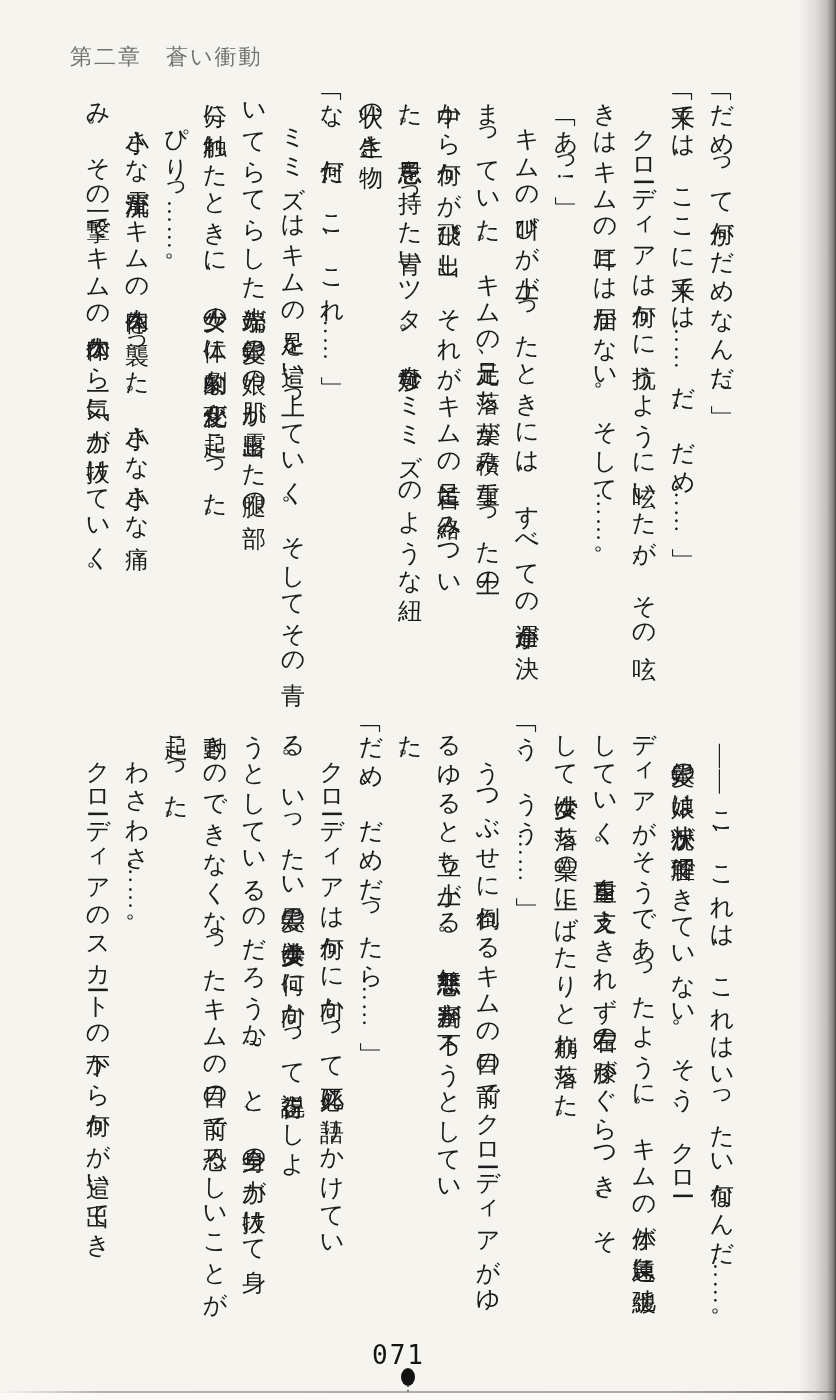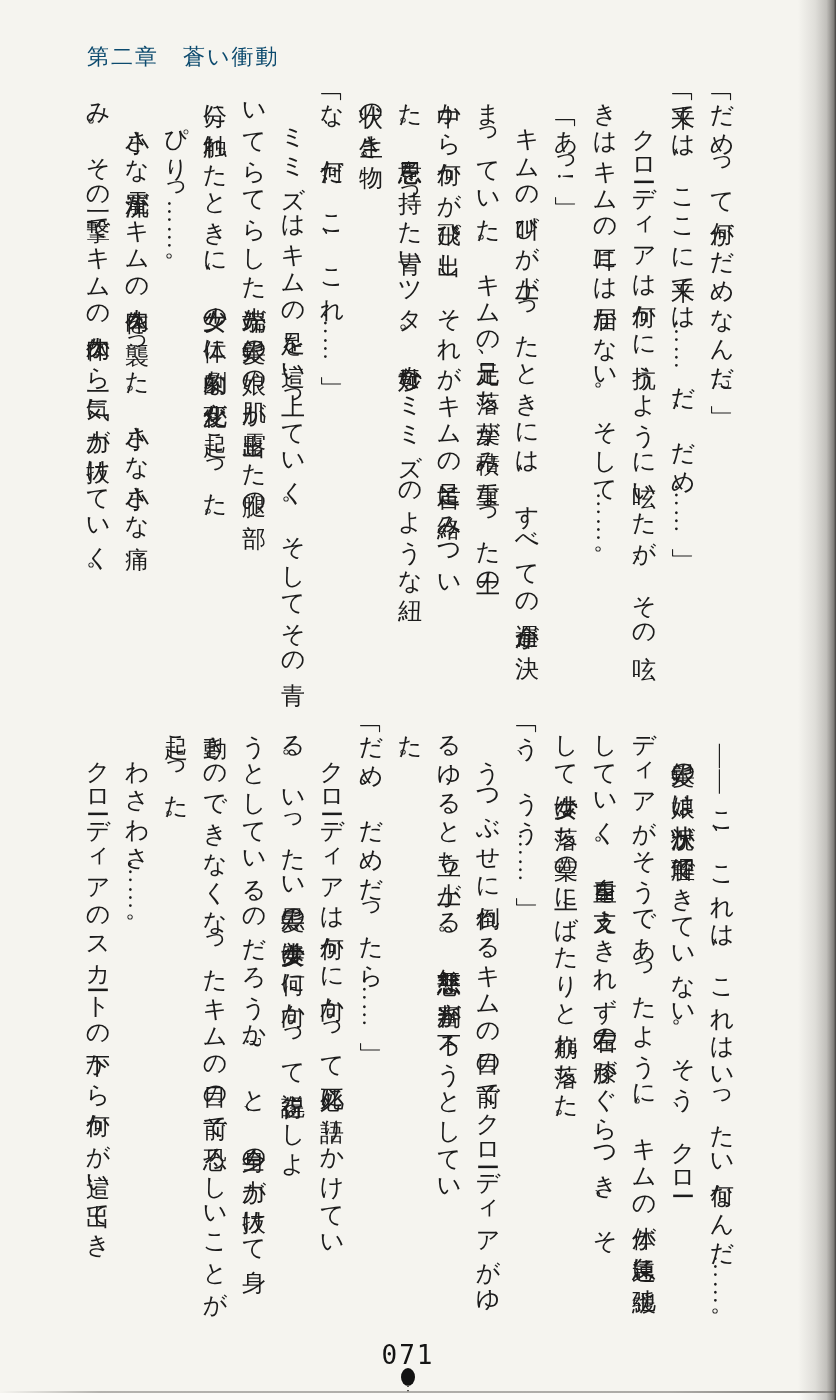--- a/index.html
+++ b/index.html
@@ -7,40 +7,40 @@
     width:836px; height:1400px; overflow:hidden;
     font-family:"Liberation Serif","DejaVu Serif",serif;
     background:#edecea;
   }
   .page {
     position:relative; width:836px; height:1400px;
     background:#f5f4ef;
   }
   
   .chapter-header {
-    position:absolute; left:87px; top:42px;
-    font-size:22px; color:#0c4a6e; letter-spacing:2px;
+    position:absolute; left:70px; top:42px;
+    font-size:22px; color:#737373; letter-spacing:2px;
     white-space:pre;
   }
   
   .vblock {
     position:absolute; left:77px; width:664px; height:640px;
     writing-mode:vertical-rl; -webkit-writing-mode:vertical-rl;
     color:#1c1c1c; font-size:24px; letter-spacing:1.6px;
   }
   .vblock-upper { top:86px; }
   .vblock-lower { top:718px; }
   .tcol {
     margin:0; line-height:39px; white-space:nowrap; white-space:pre;
   }
   .tcol.indent { text-indent:26px; }
   
   .page-number {
     position:absolute; left:372px; top:1340px; width:72px;
-    text-align:center; font-family:"DejaVu Sans Mono","Liberation Mono",monospace;
+    font-family:"DejaVu Sans Mono","Liberation Mono",monospace;
     font-size:26px; letter-spacing:2px; color:#141414;
   }
   .dot-marker {
     position:absolute; left:401px; top:1368px; width:14px; height:18px;
     border-radius:50%; background:#121212;
   }
   .dot-tail {
     position:absolute; left:407px; top:1385px; height:15px; width:0;
     border-left:2px dotted #5a5955;
   }

